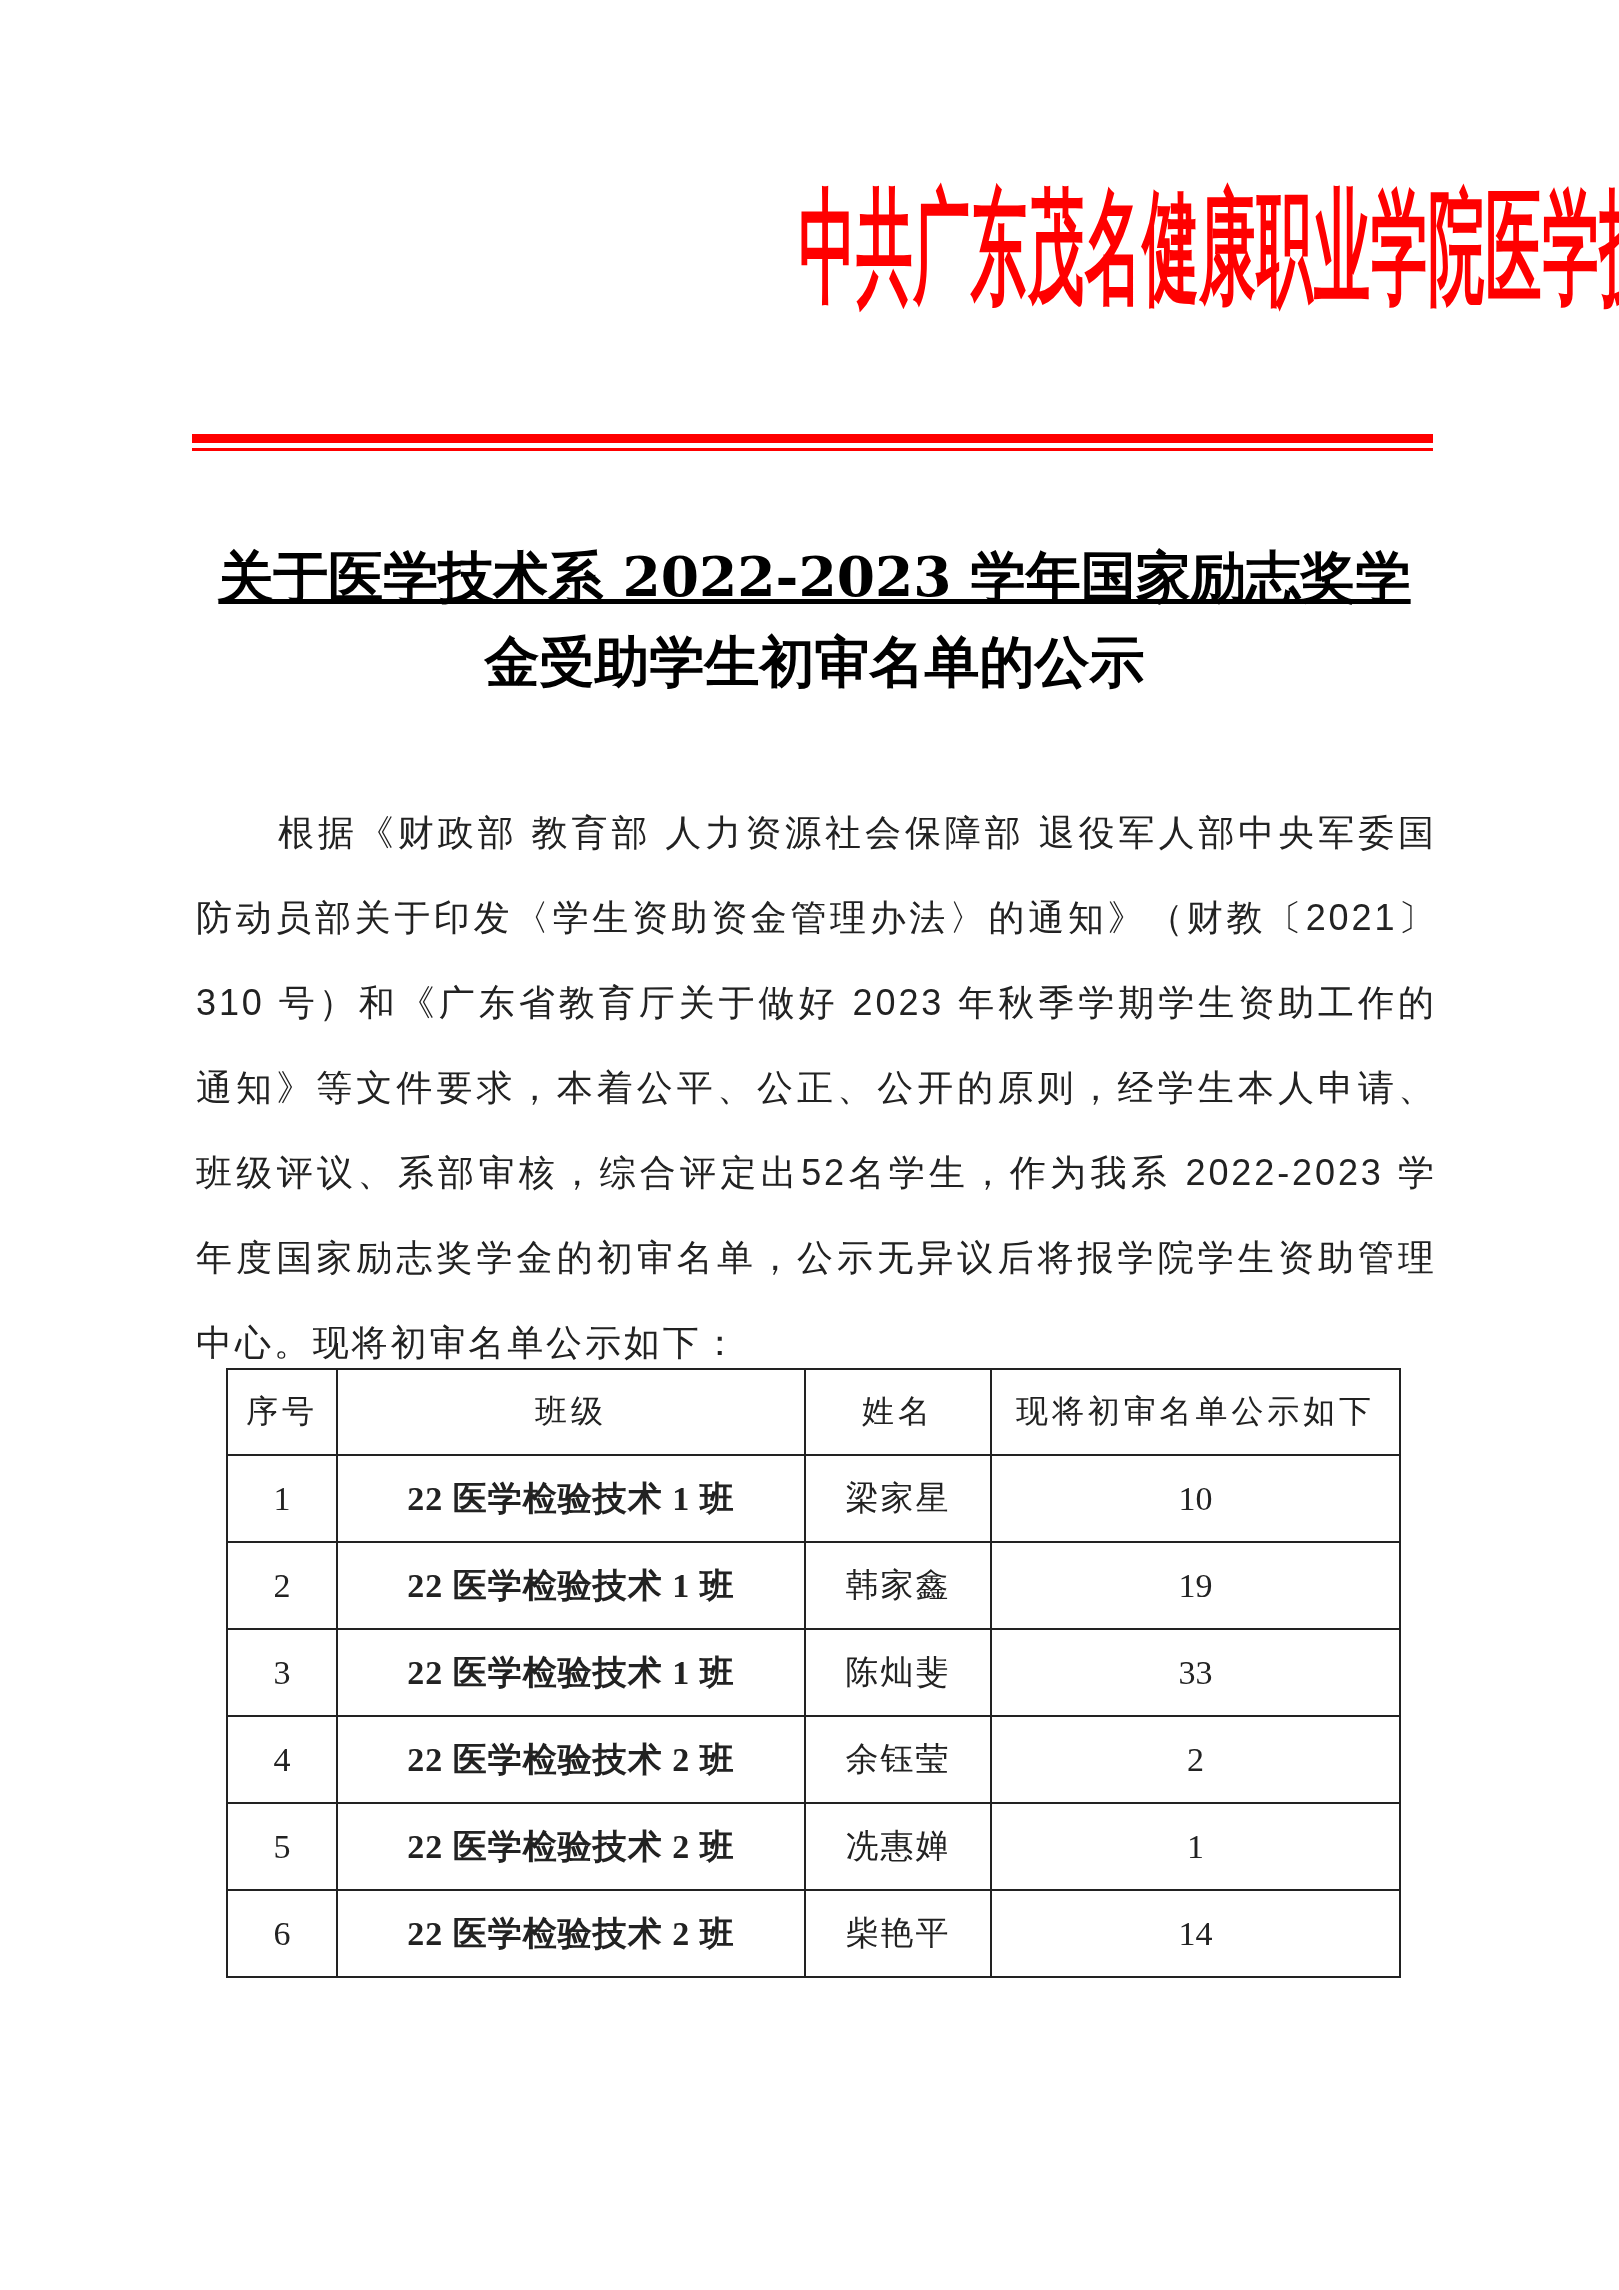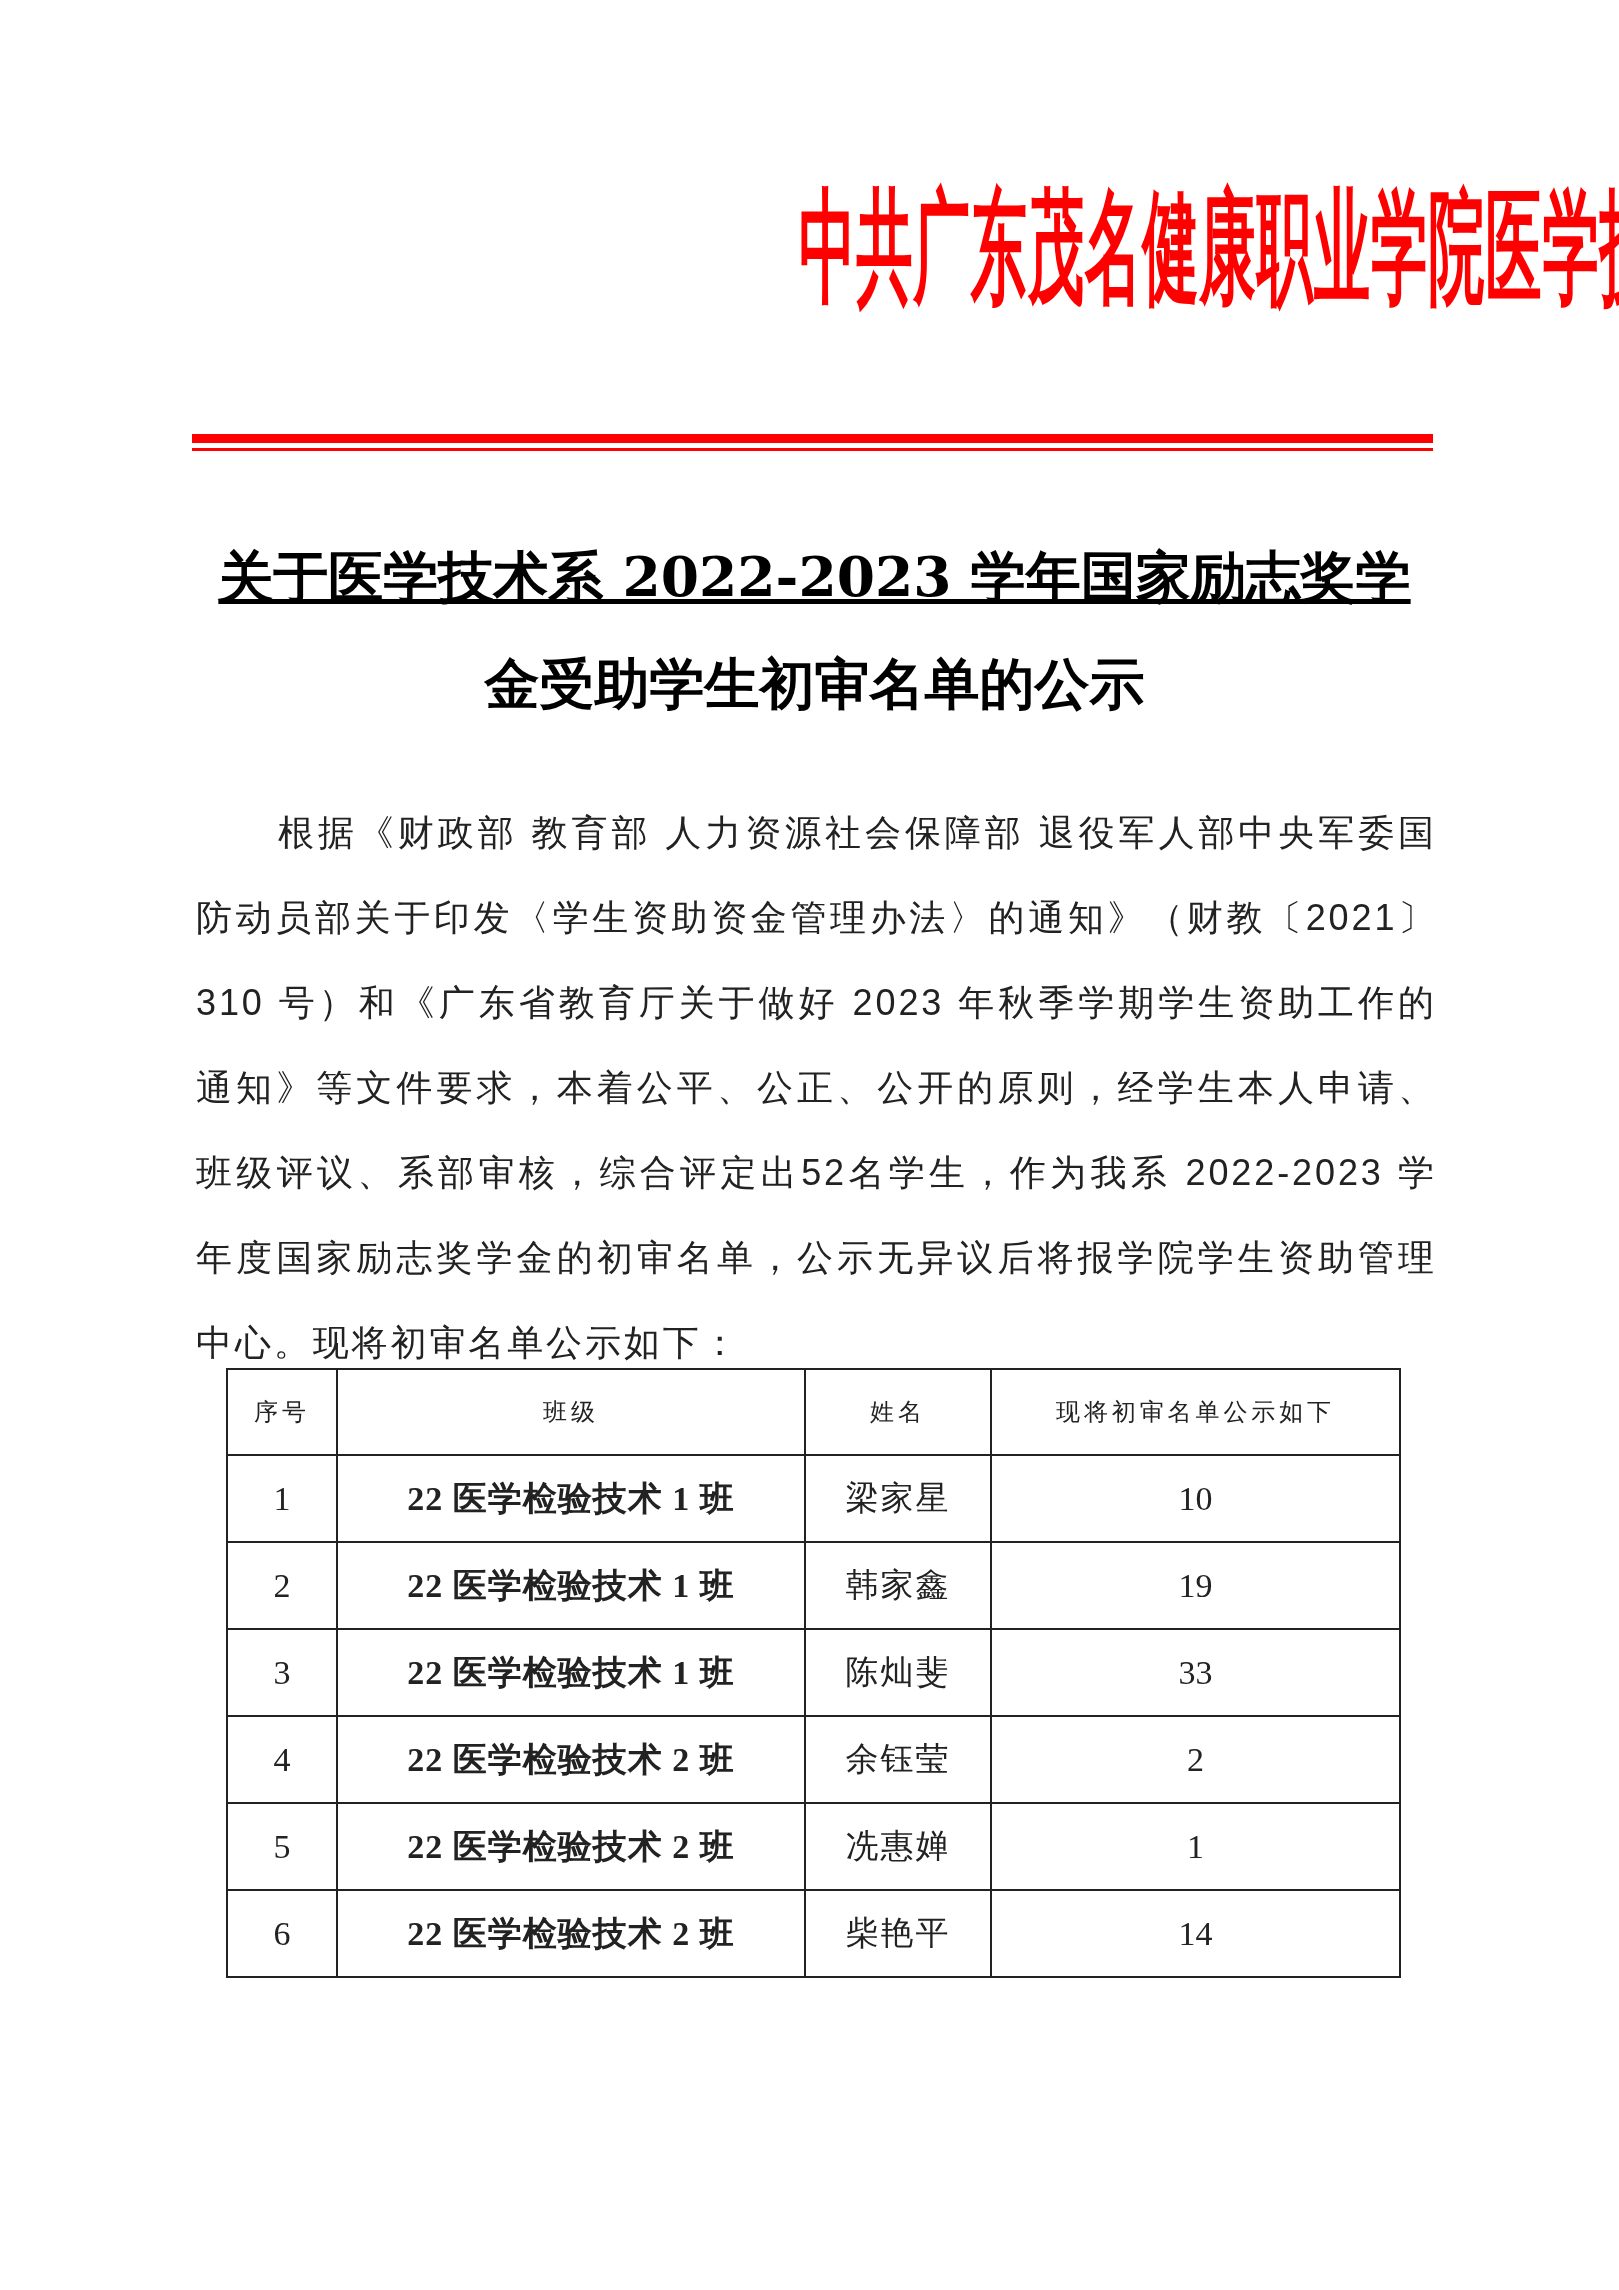--- a/index.html
+++ b/index.html
@@ -13,33 +13,33 @@
     text-align: center; overflow: visible; }
   .org-header span { display: inline-block; transform: scaleX(0.52) scaleY(1.15); transform-origin: center center; letter-spacing: 2px; }
 
   .rule-thick { left: 192px; top: 434px; width: 1241px; height: 8.8px; background: #ff0000; }
   .rule-thin  { left: 192px; top: 448px; width: 1241px; height: 2.9px; background: #ff0000; }
 
   .doc-title { left: 192px; width: 1245px; text-align: center;
     font-family: "DejaVu Serif", "Liberation Serif", serif; font-weight: bold;
     font-size: 55px; line-height: 63px; white-space: nowrap; color: #000; }
   .doc-title.l1 { top: 545px; text-decoration: underline; }
-  .doc-title.l2 { top: 652px; }
+  .doc-title.l2 { top: 630px; }
 
   .body-text { left: 196px; top: 790px; width: 1241px;
     font-family: Liberation Sans, sans-serif;
     font-size: 36px; line-height: 85px; letter-spacing: 2.9px; text-indent: 82px;
     text-align: justify; color: #222; }
 
   table.list { position: absolute; left: 226px; top: 1368px; width: 1172px;
     border-collapse: collapse; table-layout: fixed;
     font-family: "Liberation Serif", "DejaVu Serif", serif; color: #222; }
   table.list th, table.list td { border: 2.5px solid #222; text-align: center;
     font-weight: normal; font-size: 34px; padding: 0; }
-  table.list th { height: 84px; font-family: "DejaVu Sans", "Liberation Sans", sans-serif; letter-spacing: 3.9px; font-size: 24px; }
+  table.list th { height: 84px; font-family: "DejaVu Sans", "Liberation Sans", sans-serif; letter-spacing: 3.9px; font-size: 32px; }
   table.list td { height: 85px; }
   table.list td.name { font-family: "DejaVu Sans", "Liberation Sans", sans-serif; letter-spacing: 2px; font-size: 33px; }
   table.list td.cls { letter-spacing: 1px; font-weight: bold; }
   col.c1 { width: 110px; } col.c2 { width: 468px; } col.c3 { width: 186px; } col.c4 { width: 409px; }
 </style>
 </head>
 <body>
 
 <div class="abs org-header">
   <span>中共广东茂名健康职业学院医学技术系总支部委员会</span>

